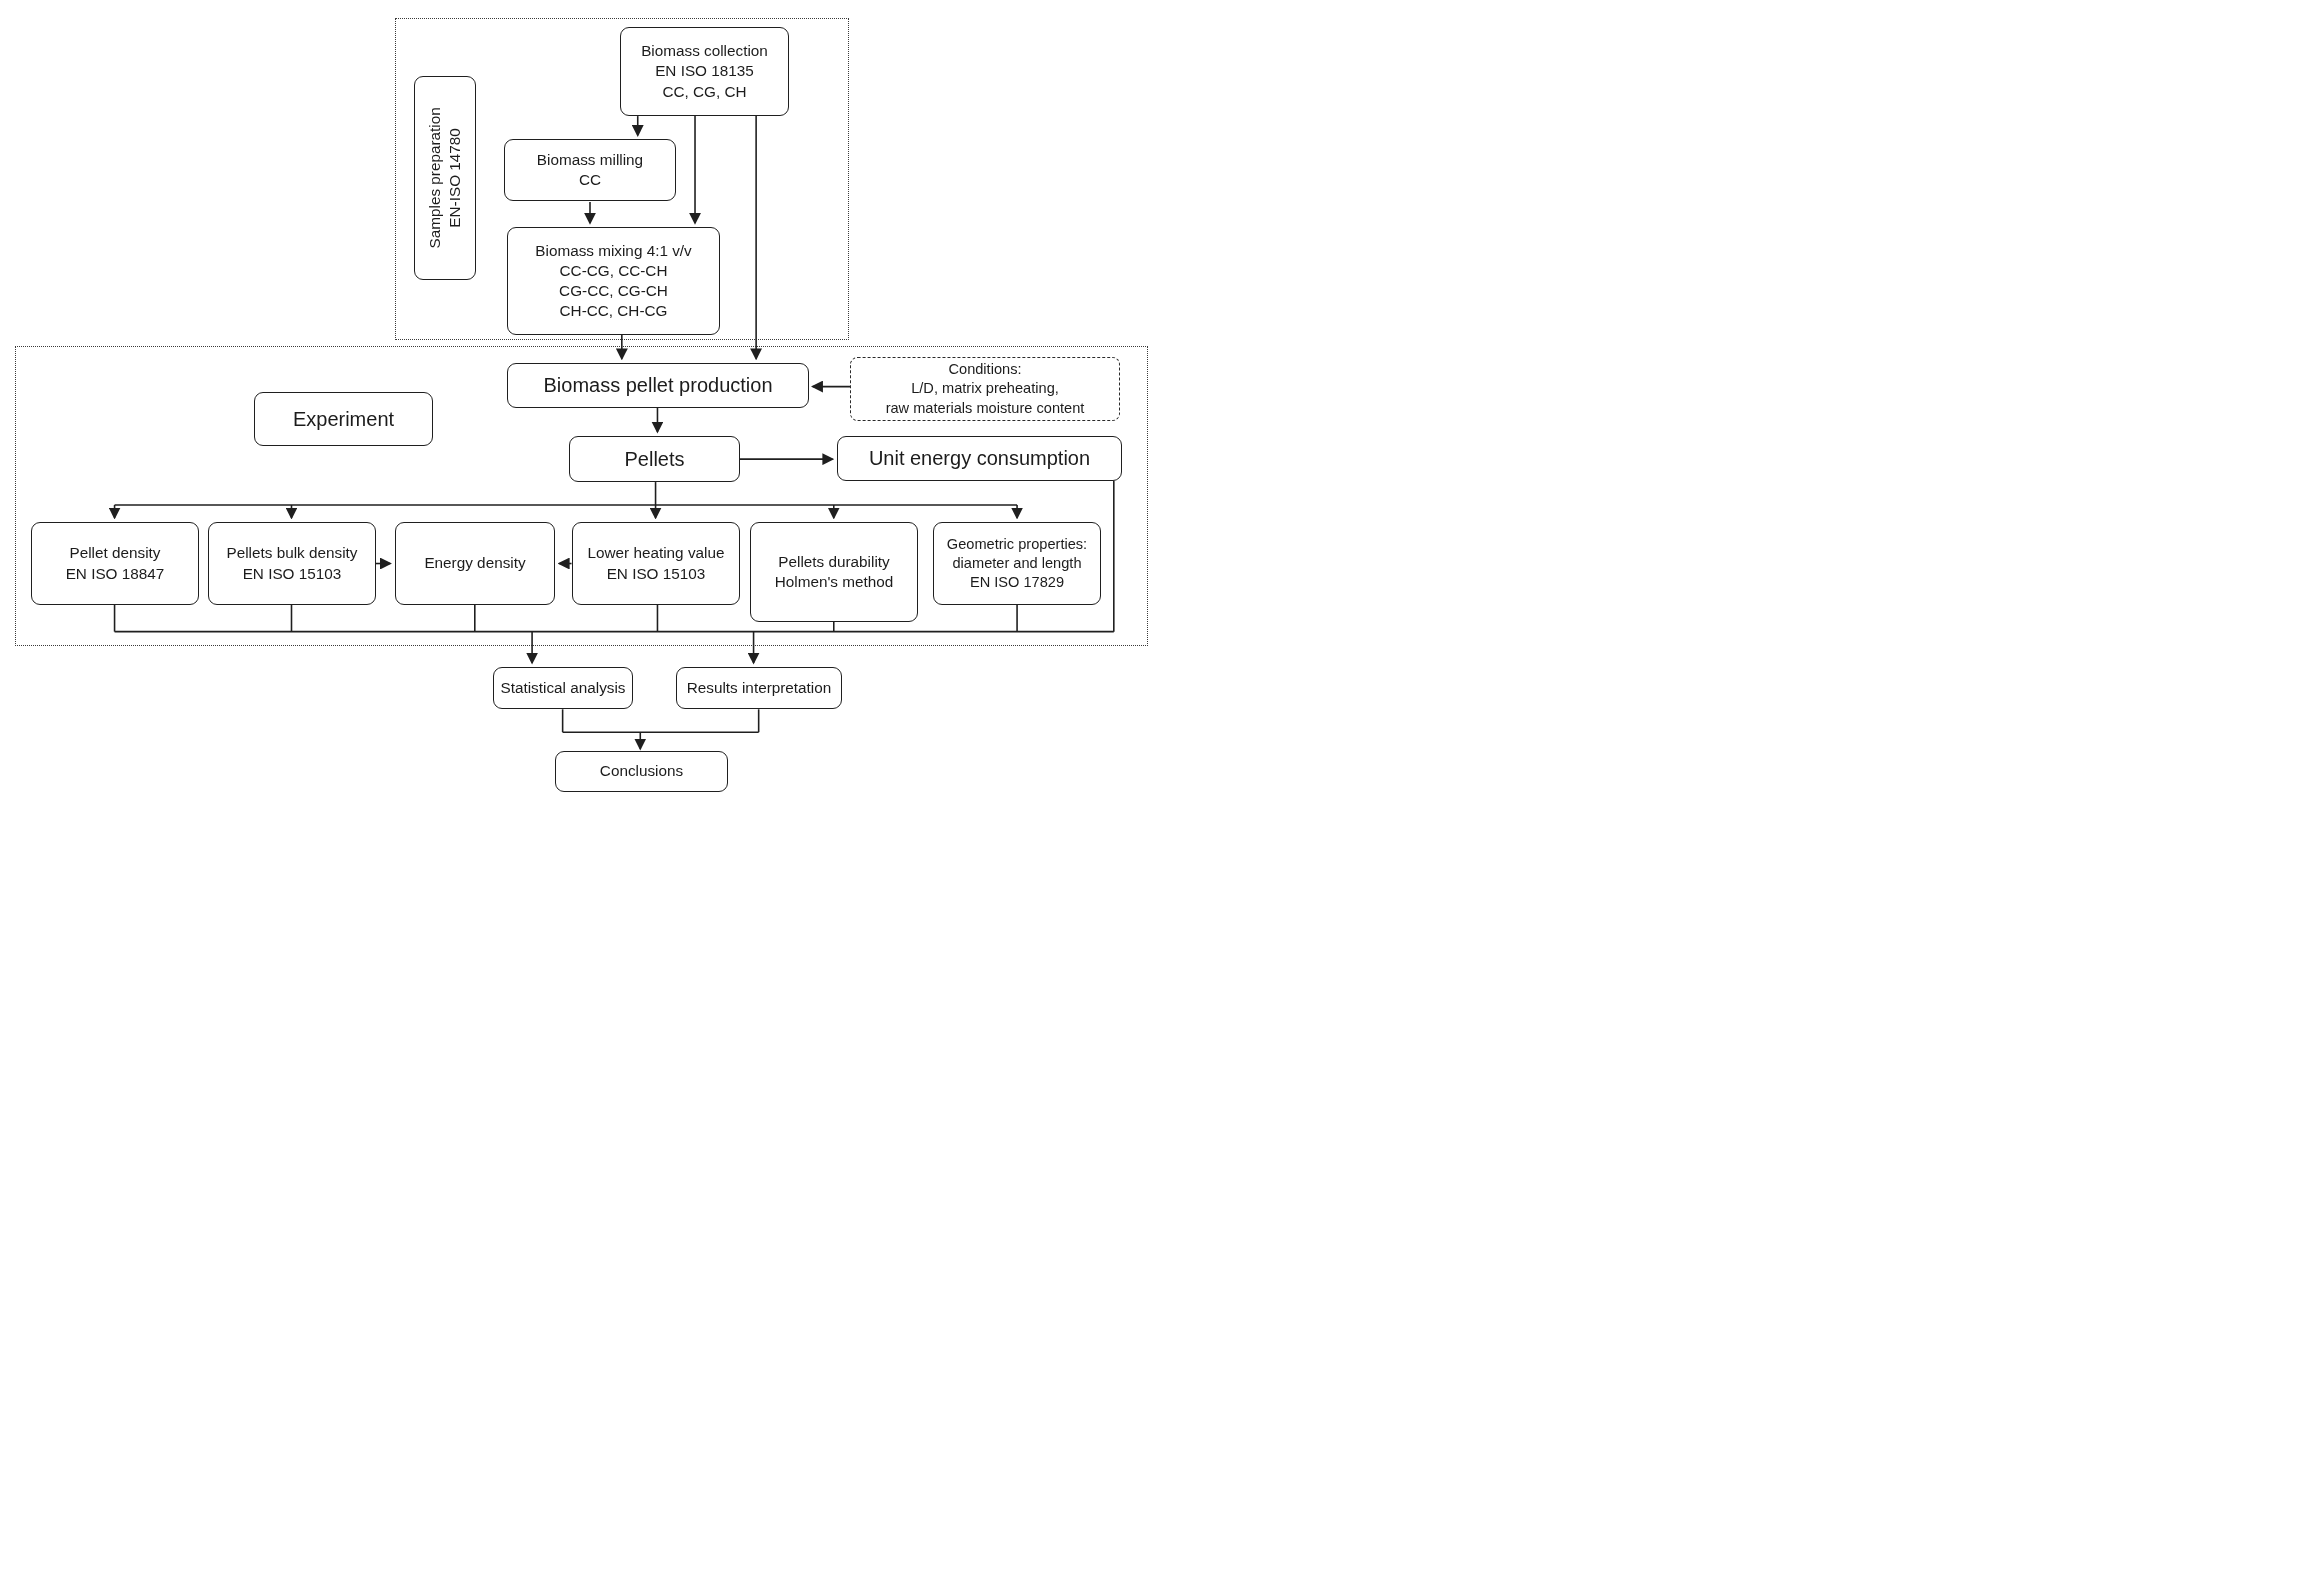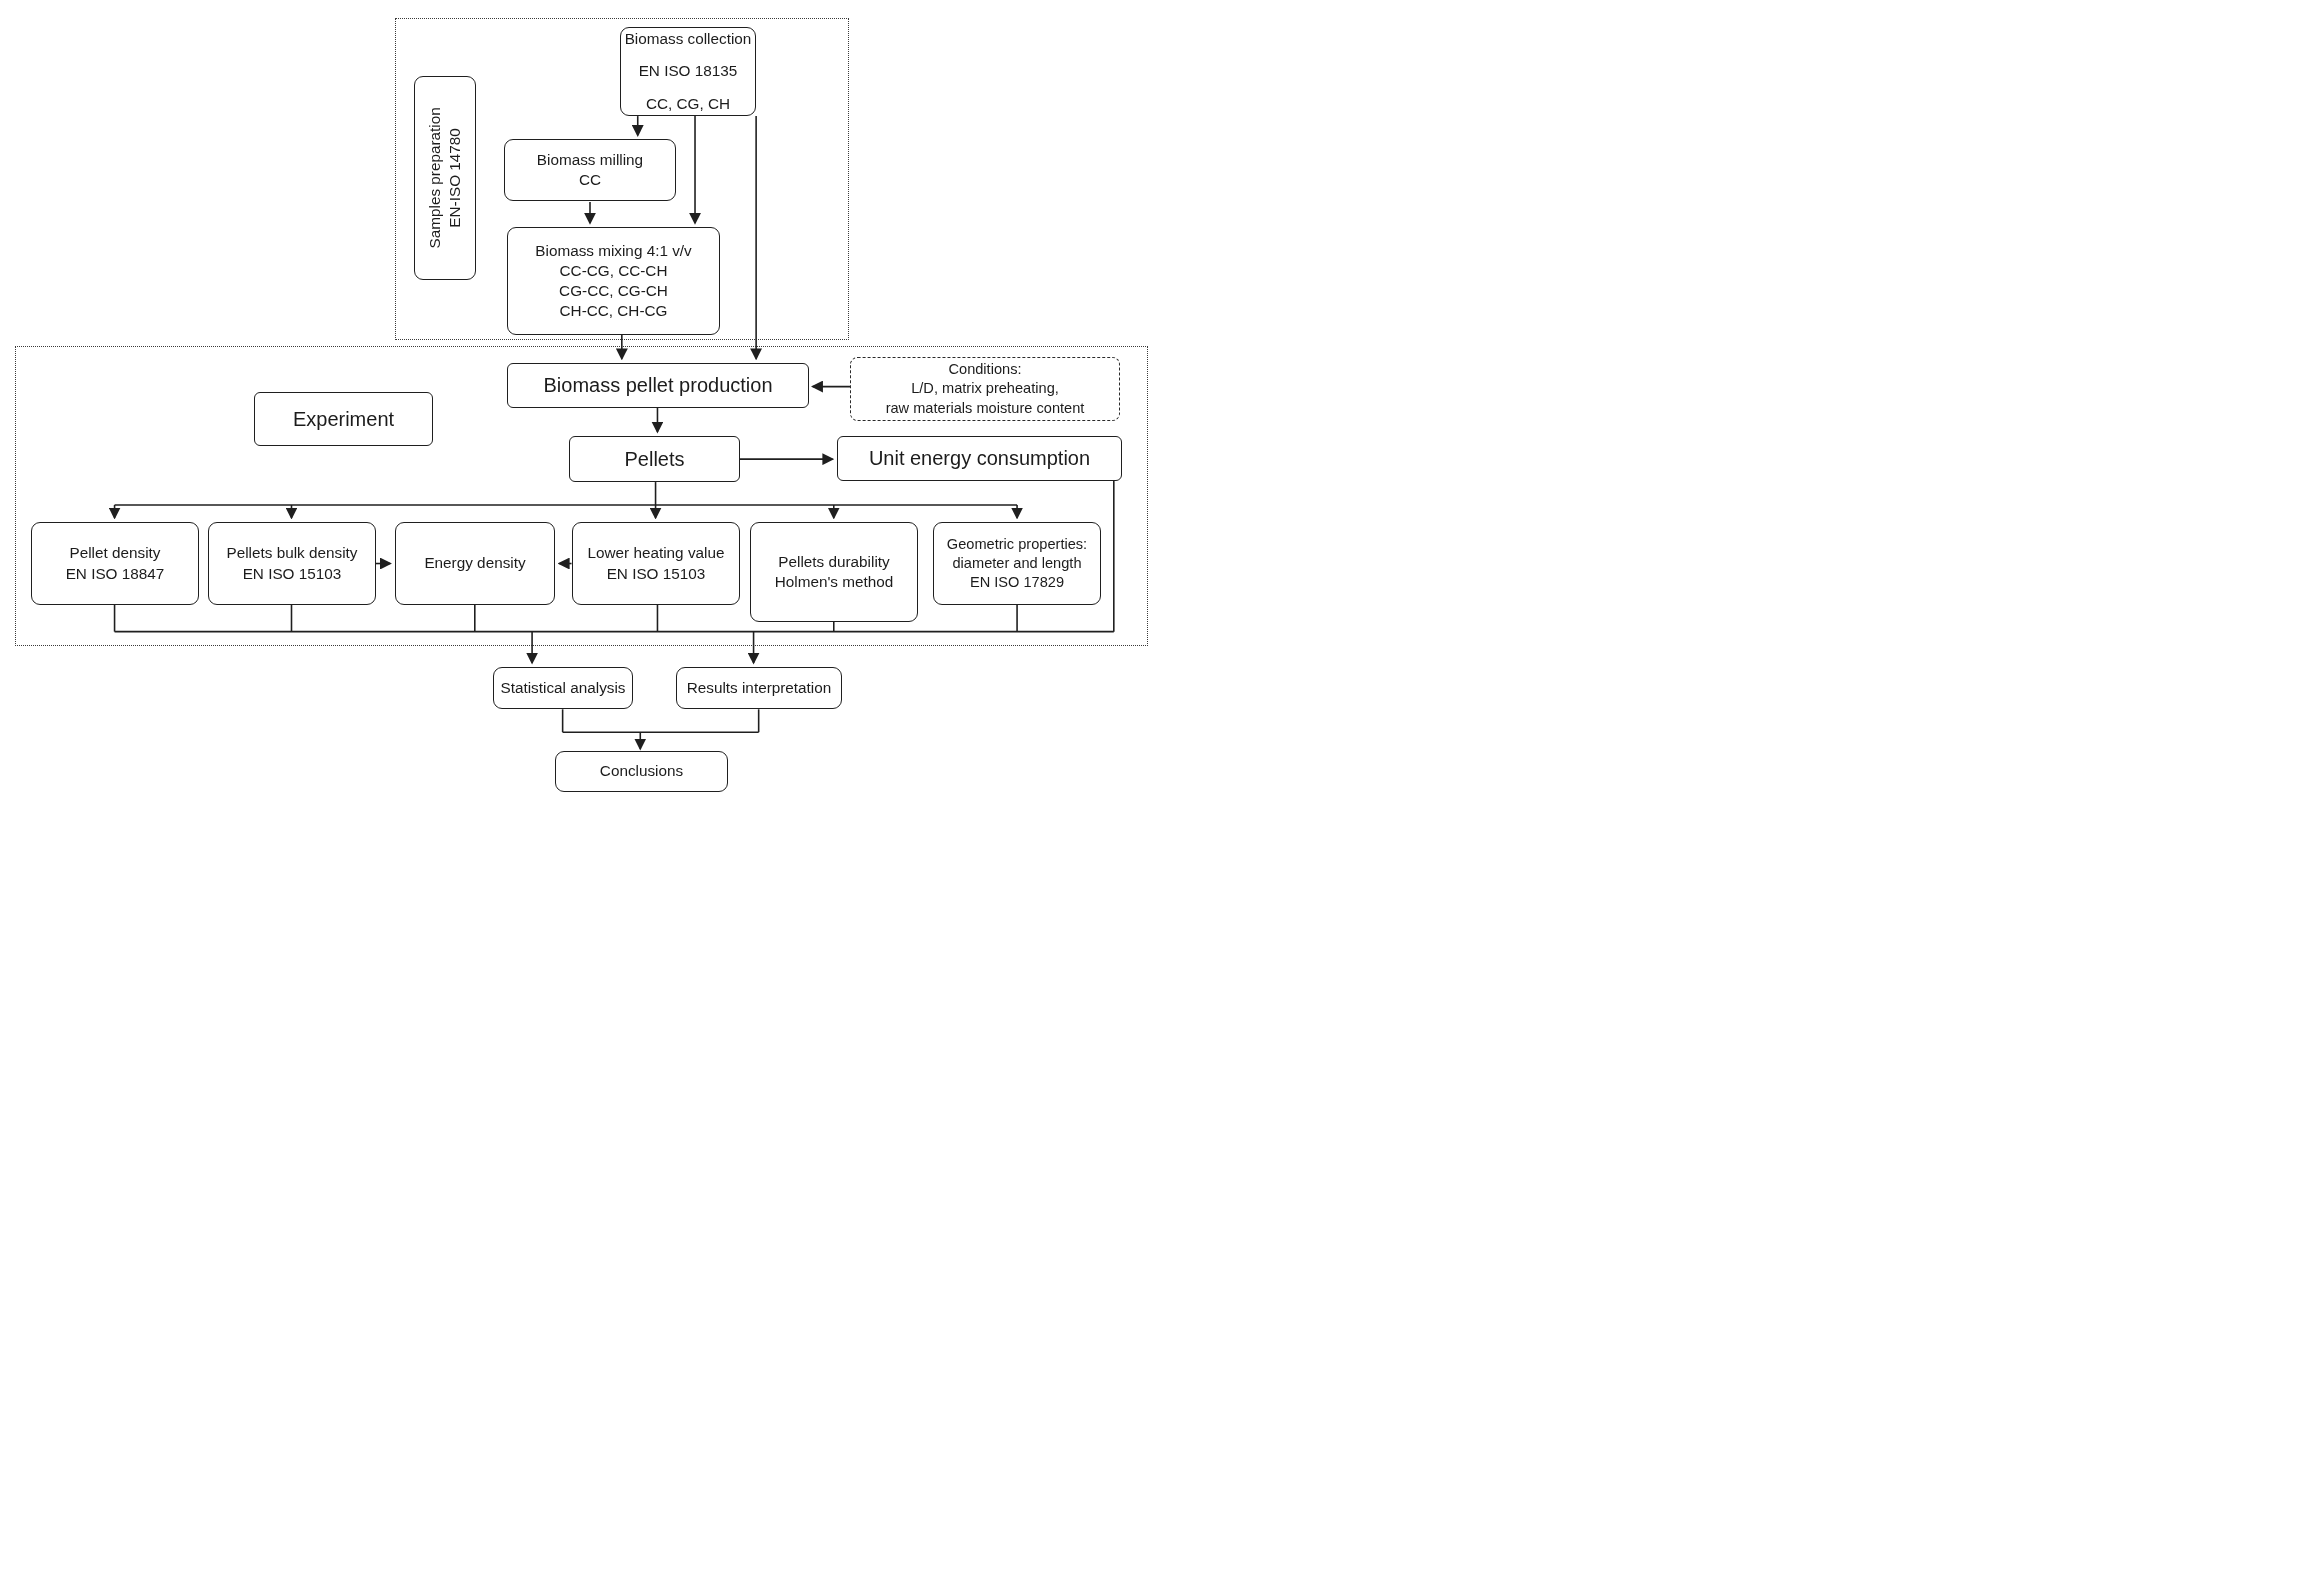--- a/index.html
+++ b/index.html
@@ -9,21 +9,21 @@
     overflow:hidden;
   }
   .region{position:absolute;border:1.3px dotted #3a3a3a;background:transparent;z-index:0;}
   #connectors{position:absolute;left:0;top:0;width:1159px;height:798px;z-index:1;}
   .node{
     position:absolute;z-index:2;background:#ffffff;border:1.9px solid #1f1f1f;
     border-radius:9px;display:flex;flex-direction:column;justify-content:center;
     align-items:center;text-align:center;line-height:1.32;font-size:15.3px;
     box-sizing:border-box;padding:1.3px 2.5px;
   }
-  .node.big{font-size:20px;border-radius:6px;}
+  .node.big{font-size:20px;}
   .node.dashed{border:1.9px dashed #2a2a2a;border-radius:7.6px;font-size:14.6px;}
   .vwrap{transform:rotate(-90deg);white-space:nowrap;text-align:center;line-height:1.3;}
   .ln{white-space:nowrap;}
 </style>
 </head>
 <body>
 
 <div id="canvas">
 
   <div class="region" style="left:395px;top:18px;width:452px;height:320px;"></div>
@@ -76,21 +76,21 @@
       <line x1="836" y1="992" x2="836" y2="1041" marker-end="url(#arrow)"></line>
       <line x1="1184" y1="992" x2="1184" y2="1041" marker-end="url(#arrow)"></line>
 
       <line x1="884" y1="1114" x2="884" y2="1150"></line>
       <line x1="1192" y1="1114" x2="1192" y2="1150"></line>
       <line x1="884" y1="1150" x2="1192" y2="1150"></line>
       <line x1="1006" y1="1150" x2="1006" y2="1176" marker-end="url(#arrow)"></line>
     </g>
   </svg>
 
-  <div class="node" style="left:620px;top:27px;width:136px;height:89px;gap:12px;">
+  <div class="node" style="left:620px;top:27px;width:169px;height:89px;">
     <div class="ln">Biomass collection</div>
     <div class="ln">EN ISO 18135</div>
     <div class="ln">CC, CG, CH</div>
   </div>
 
   <div class="node" style="left:414px;top:76px;width:62px;height:204px;">
     <div class="vwrap">
       <div class="ln">Samples preparation</div>
       <div class="ln">EN-ISO 14780</div>
     </div>

